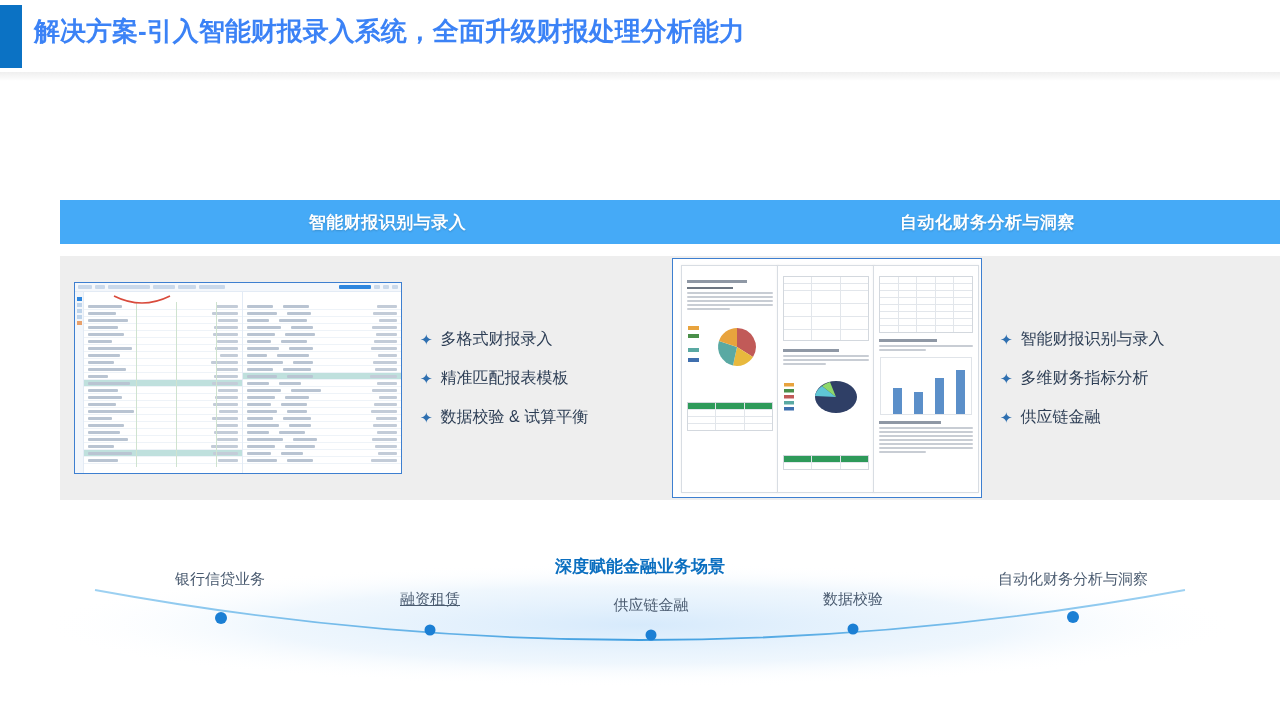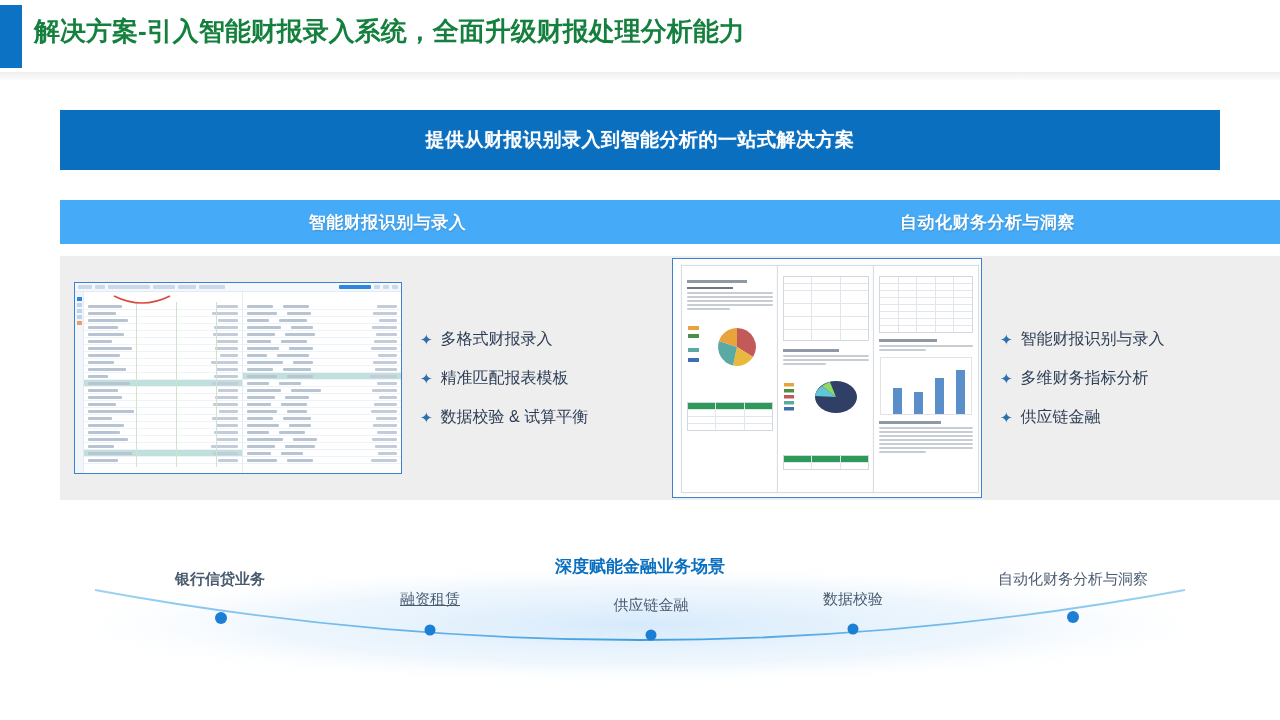--- a/index.html
+++ b/index.html
@@ -9,21 +9,21 @@
     font-family:"Liberation Sans","DejaVu Sans",sans-serif;
     -webkit-font-smoothing:antialiased;
   }
   #slide{position:relative;width:1280px;height:720px;background:#fff;}
 
   
   .header{position:absolute;left:0;top:0;width:1280px;height:72px;background:#fff;}
   .header-accent{position:absolute;left:0;top:5px;width:22px;height:63px;background:#0b72c4;}
   .header-title{
     position:absolute;left:34px;top:14px;
-    font-size:26px;font-weight:bold;color:#15803d;letter-spacing:0px;
+    font-size:26px;font-weight:bold;color:#3b82f6;letter-spacing:0px;
     white-space:nowrap;
   }
   .header-rule{position:absolute;left:0;top:72px;width:1280px;height:9px;
     background:linear-gradient(to bottom,#efefef 0%,#f7f7f7 55%,#ffffff 100%);}
   .logo{position:absolute;right:24px;top:14px;display:flex;align-items:center;gap:9px;}
   .logo-mark{display:block;}
   .logo-text{font-size:27px;font-weight:bold;color:#2b2f3a;letter-spacing:1px;line-height:1;}
 
   
   .banner{
@@ -114,23 +114,20 @@
 <div id="slide">
 
   <div class="header">
     <div class="header-accent"></div>
     <div class="header-title">解决方案-引入智能财报录入系统，全面升级财报处理分析能力</div>
 
 
     <div class="header-rule"></div>
   </div>
 
-  <div class="banner">
-    <span class="banner-text">提供从财报识别录入到智能分析的一站式解决方案</span>
-  </div>
 
   <div class="col col-left">
     <div class="col-head">
       <span class="col-head-text">智能财报识别与录入</span>
     </div>
     <div class="col-body">
 
       <div class="shot-left">
         <div class="mini-toolbar">
           <span class="mini-chip" style="width:14px"></span>
@@ -623,21 +620,21 @@
           <stop offset="100%" stop-color="#9fd2f2"></stop>
         </linearGradient>
       </defs>
       <ellipse cx="640" cy="85" rx="600" ry="62" fill="url(#ellipseGrad)"></ellipse>
       <ellipse cx="640" cy="85" rx="600" ry="62" fill="none" stroke="#ffffff" stroke-width="1.2" opacity="0.9"></ellipse>
       <path d="M95,50 Q640,150 1185,50" fill="none" stroke="url(#arcLine)" stroke-width="1.8"></path>
     </svg>
 
     <div class="bottom-title">深度赋能金融业务场景</div>
 
-    <div class="arc-label" style="left:220px;top:30px;font-weight:bold;">银行信贷业务</div>
+    <div class="arc-label" style="left:220px;top:30px;">银行信贷业务</div>
     <div class="arc-label" style="left:430px;top:50px;text-decoration:underline;">融资租赁</div>
     <div class="arc-label" style="left:651px;top:56px;">供应链金融</div>
     <div class="arc-label" style="left:853px;top:50px;">数据校验</div>
     <div class="arc-label" style="left:1073px;top:30px;">自动化财务分析与洞察</div>
 
     <svg width="1280" height="160" style="position:absolute;left:0;top:0;pointer-events:none">
       <circle cx="221" cy="78" r="6" fill="#1b7fd4"></circle>
       <circle cx="430" cy="90" r="5.5" fill="#1b7fd4"></circle>
       <circle cx="651" cy="95" r="5.5" fill="#1b7fd4"></circle>
       <circle cx="853" cy="89" r="5.5" fill="#1b7fd4"></circle>

